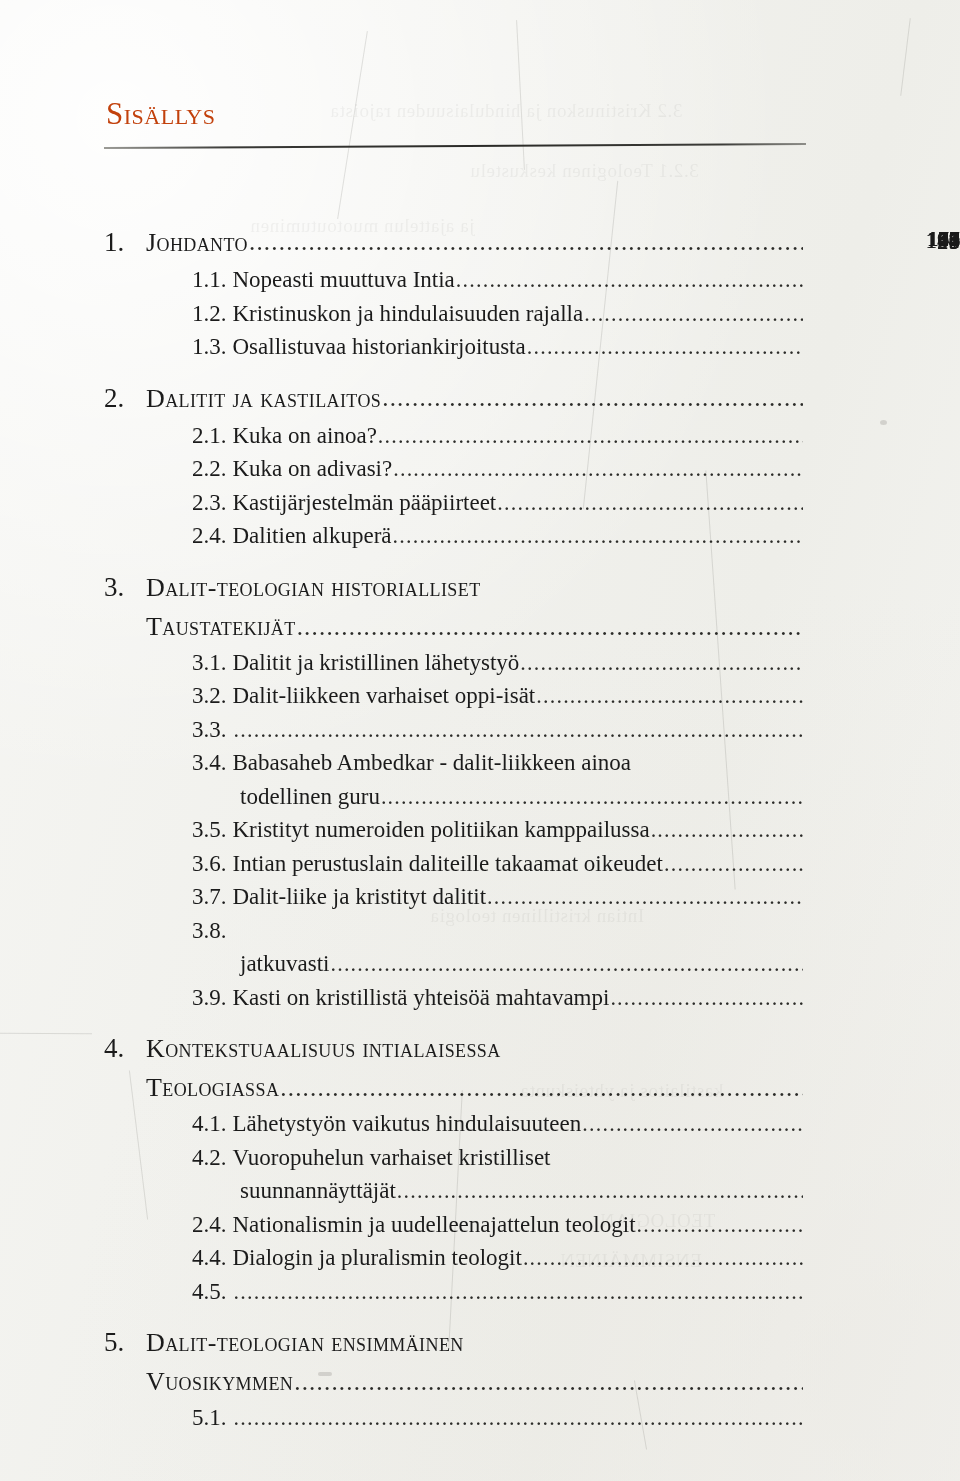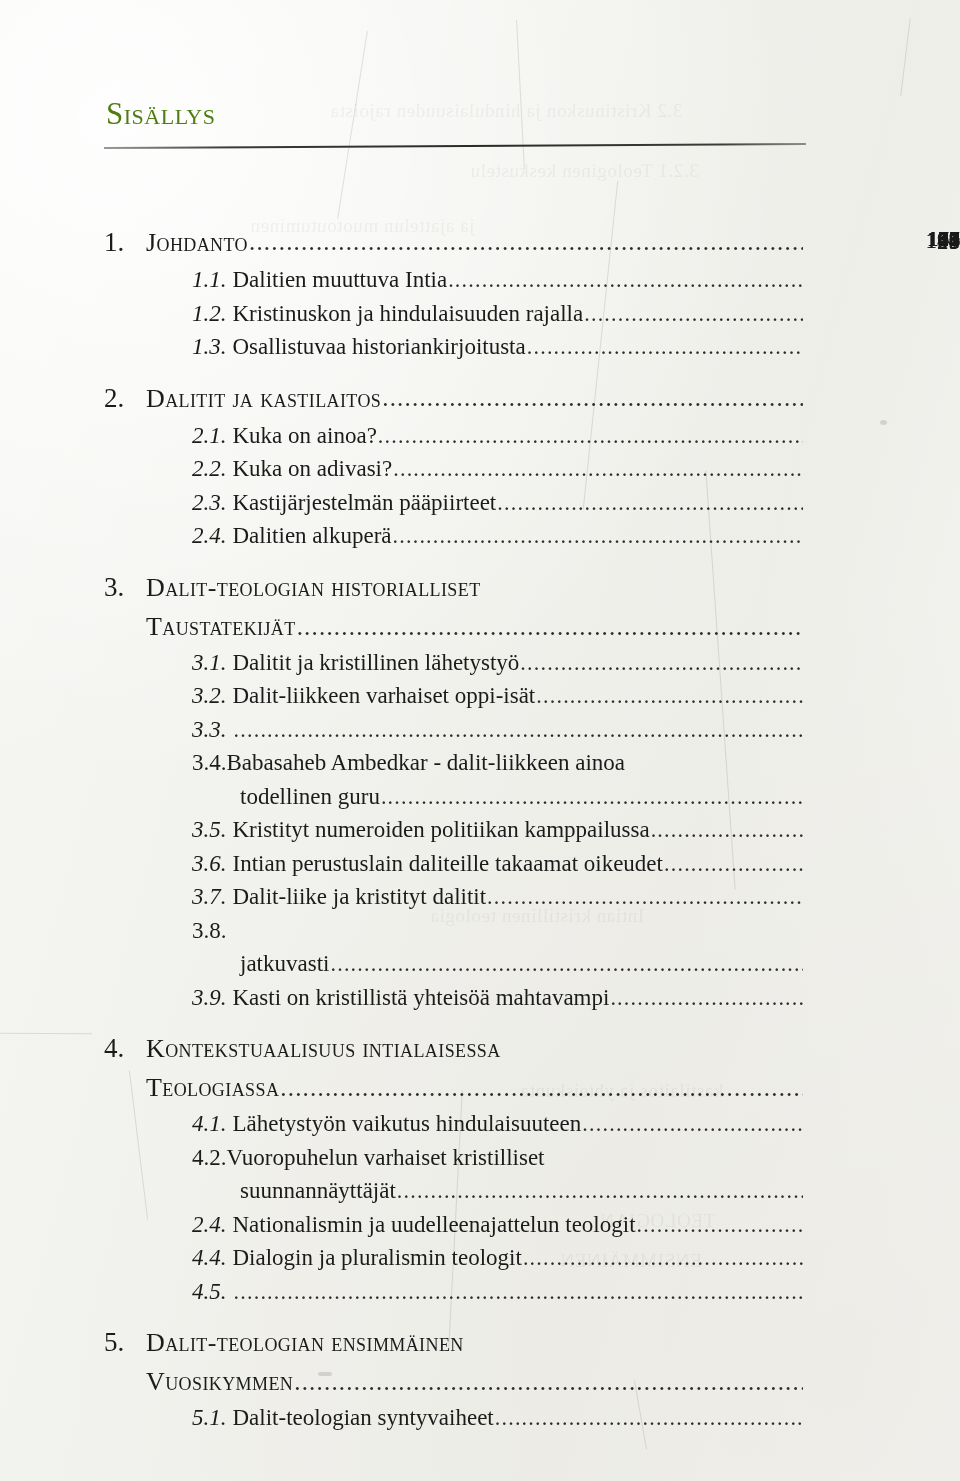--- a/index.html
+++ b/index.html
@@ -65,21 +65,21 @@
   }
 
   .page-title {
     position: absolute;
     left: 106px;
     top: 98px;
     font-size: 31px;
     line-height: 1;
     letter-spacing: 0.5px;
     font-variant: small-caps;
-    color: #4d7c0f;
+    color: #c2410c;
   }
 
   .title-rule {
     position: absolute;
     left: 104px;
     top: 147px;
     width: 702px;
     height: 2px;
     background: linear-gradient(90deg, #9b9b96 0%, #393936 18%, #2a2a27 55%, #3c3c38 88%, #8e8e89 100%);
     transform: rotate(-0.32deg);
@@ -190,39 +190,38 @@
   
   .row-section {
     font-size: 23px;
     line-height: 33.5px;
     margin-left: 192px;
     width: 612px;
   }
   .row-section .num {
     flex: 0 0 auto;
     margin-right: 6px;
-    font-style: italic;
   }
   .row-section .page {
     font-size: 22px;
     min-width: 30px;
   }
 
   
   .section-line1 {
     display: flex;
     align-items: baseline;
     margin-left: 192px;
     width: 612px;
     white-space: nowrap;
     font-size: 23px;
     line-height: 33.5px;
   }
   .section-line1 .num {
-    margin-right: 0;
+    margin-right: 6px;
   }
   
   .row-section-cont {
     font-size: 23px;
     line-height: 33.5px;
     margin-left: 240px;
     width: 564px;
   }
   .row-section-cont .page {
     font-size: 22px;
@@ -266,21 +265,21 @@
   <div class="toc" id="toc-root">
       <div class="chapter">
         <div class="row row-chapter">
           <span class="num">1.</span>
           <span class="label">Johdanto</span>
           <span class="leaders"></span>
           <span class="page">5</span>
         </div>
         <div class="row row-section">
           <span class="num">1.1.</span>
-          <span class="label">Dalitien muuttuva Intia</span>
+          <span class="label">Nopeasti muuttuva Intia</span>
           <span class="leaders"></span>
           <span class="page">5</span>
         </div>
         <div class="row row-section">
           <span class="num">1.2.</span>
           <span class="label">Kristinuskon ja hindulaisuuden rajalla</span>
           <span class="leaders"></span>
           <span class="page">9</span>
         </div>
         <div class="row row-section">
@@ -442,20 +441,19 @@
           <span class="label">Dalit-teologian ensimmäinen</span>
         </div>
         <div class="row row-chapter-cont">
           <span class="num"></span>
           <span class="label">Vuosikymmen</span>
           <span class="leaders"></span>
           <span class="page">193</span>
         </div>
         <div class="row row-section">
           <span class="num">5.1.</span>
-          <span class="label">Dalit-teologian syntyvaiheet</span>
           <span class="leaders"></span>
           <span class="page">193</span>
         </div>
       </div>
     </div>
 
 </div>
 
 </body></html>

